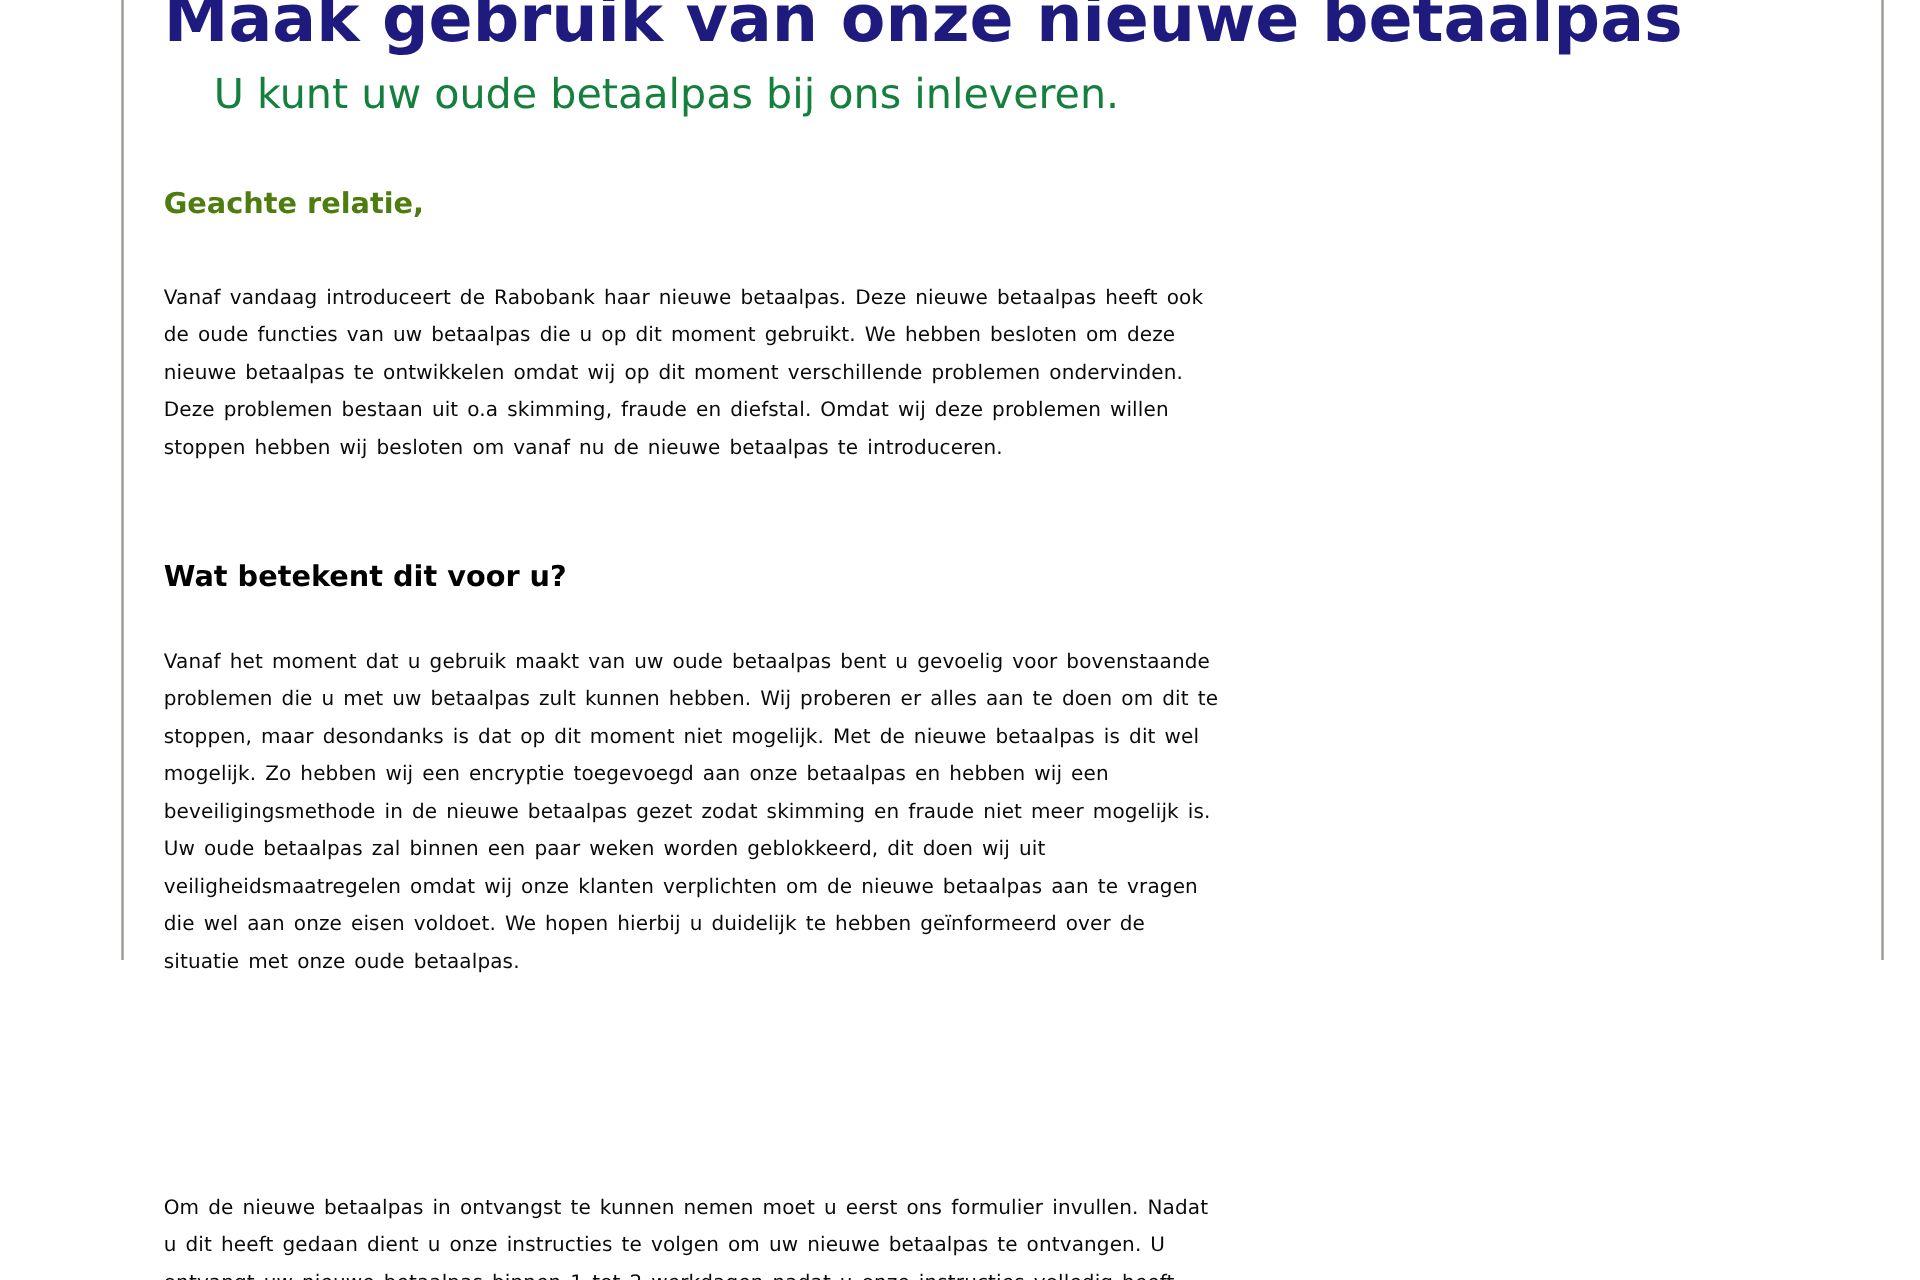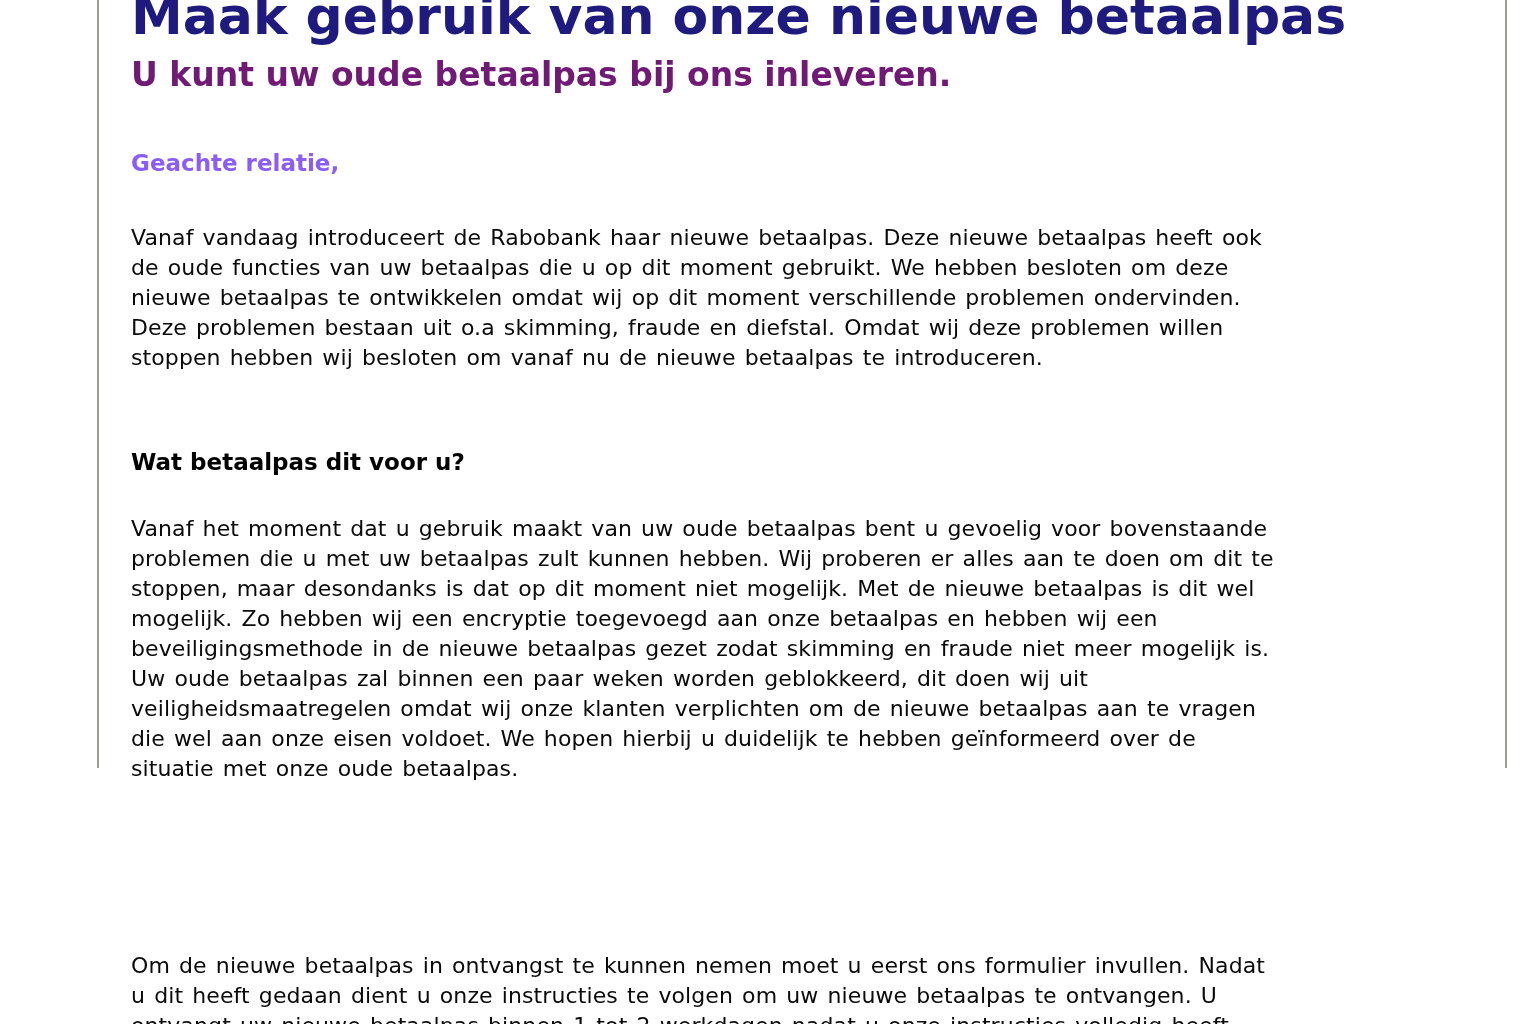--- a/index.html
+++ b/index.html
@@ -38,35 +38,36 @@
     font-weight: bold;
     color: #1e1a7e;
     white-space: nowrap;
     letter-spacing: 0px;
   }
 
   .sub-title {
     top: 54px;
     font-size: 33px;
     line-height: 42px;
-    font-weight: bold;
-    color: #701a75;
+    font-weight: normal;
+    color: #15803d;
     white-space: nowrap;
+    margin-left: 40px;
   }
 
   .greeting {
     top: 148px;
     font-size: 23px;
     line-height: 30px;
     font-weight: bold;
-    color: #8b5cf6;
+    color: #4d7c0f;
   }
 
   .body-par {
-    font-size: 22px;
+    font-size: 16px;
     line-height: 30px;
     color: #0a0a0a;
     white-space: pre-line;
     word-spacing: 2px;
     letter-spacing: 0.1px;
     width: 1330px;
   }
 
   .par-intro   { top: 223px; }
   .par-middle  { top: 514px; }
@@ -93,21 +94,21 @@
   <h2 class="sub-title">U kunt uw oude betaalpas bij ons inleveren.</h2>
 
   <div class="greeting">Geachte relatie,</div>
 
   <p class="body-par par-intro">Vanaf vandaag introduceert de Rabobank haar nieuwe betaalpas. Deze nieuwe betaalpas heeft ook
 de oude functies van uw betaalpas die u op dit moment gebruikt. We hebben besloten om deze
 nieuwe betaalpas te ontwikkelen omdat wij op dit moment verschillende problemen ondervinden.
 Deze problemen bestaan uit o.a skimming, fraude en diefstal. Omdat wij deze problemen willen
 stoppen hebben wij besloten om vanaf nu de nieuwe betaalpas te introduceren.</p>
 
-  <div class="section-heading heading-meaning">Wat betaalpas dit voor u?</div>
+  <div class="section-heading heading-meaning">Wat betekent dit voor u?</div>
 
   <p class="body-par par-middle">Vanaf het moment dat u gebruik maakt van uw oude betaalpas bent u gevoelig voor bovenstaande
 problemen die u met uw betaalpas zult kunnen hebben. Wij proberen er alles aan te doen om dit te
 stoppen, maar desondanks is dat op dit moment niet mogelijk. Met de nieuwe betaalpas is dit wel
 mogelijk. Zo hebben wij een encryptie toegevoegd aan onze betaalpas en hebben wij een
 beveiligingsmethode in de nieuwe betaalpas gezet zodat skimming en fraude niet meer mogelijk is.
 Uw oude betaalpas zal binnen een paar weken worden geblokkeerd, dit doen wij uit
 veiligheidsmaatregelen omdat wij onze klanten verplichten om de nieuwe betaalpas aan te vragen
 die wel aan onze eisen voldoet. We hopen hierbij u duidelijk te hebben geïnformeerd over de
 situatie met onze oude betaalpas.</p>

